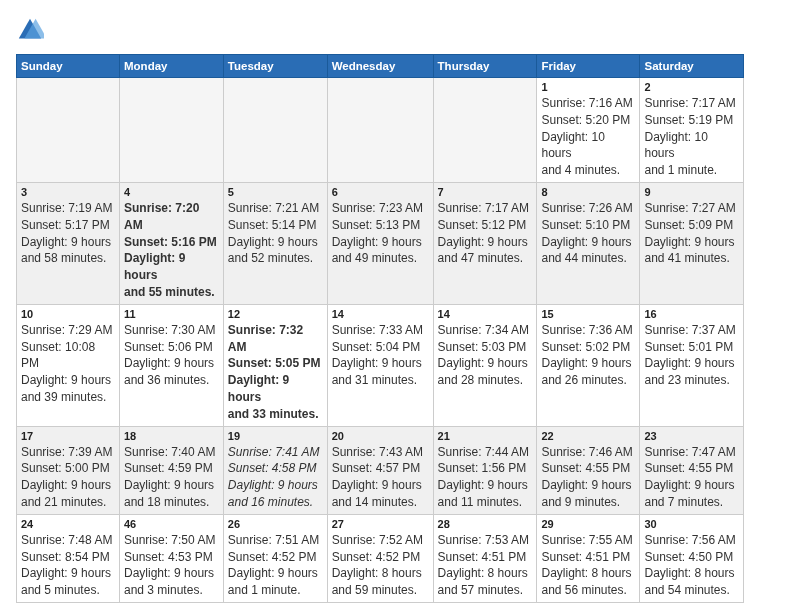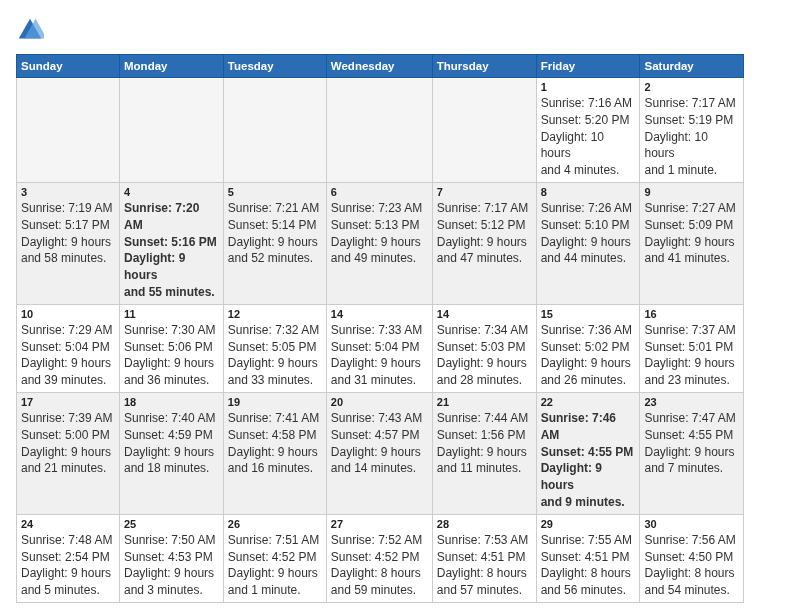--- a/index.html
+++ b/index.html
@@ -201,34 +201,34 @@
             <div class="day-info" style="white-space: pre-line;">Sunrise: 7:27 AM
 Sunset: 5:09 PM
 Daylight: 9 hours
 and 41 minutes.</div>
           </td>
         </tr>
         <tr>
           <td>
             <span class="day-num">10</span>
             <div class="day-info" style="white-space: pre-line;">Sunrise: 7:29 AM
-Sunset: 5:04 PM
+Sunset: 10:08 PM
 Daylight: 9 hours
 and 39 minutes.</div>
           </td>
           <td>
             <span class="day-num">11</span>
             <div class="day-info" style="white-space: pre-line;">Sunrise: 7:30 AM
 Sunset: 5:06 PM
 Daylight: 9 hours
 and 36 minutes.</div>
           </td>
           <td>
             <span class="day-num">12</span>
-            <div class="day-info" style="white-space: pre-line;">Sunrise: 7:32 AM
+            <div class="day-info" style="white-space: pre-line; font-weight: bold;">Sunrise: 7:32 AM
 Sunset: 5:05 PM
 Daylight: 9 hours
 and 33 minutes.</div>
           </td>
           <td>
             <span class="day-num">14</span>
             <div class="day-info" style="white-space: pre-line;">Sunrise: 7:33 AM
 Sunset: 5:04 PM
 Daylight: 9 hours
 and 31 minutes.</div>
@@ -265,64 +265,64 @@
           </td>
           <td class="shaded">
             <span class="day-num">18</span>
             <div class="day-info" style="white-space: pre-line;">Sunrise: 7:40 AM
 Sunset: 4:59 PM
 Daylight: 9 hours
 and 18 minutes.</div>
           </td>
           <td class="shaded">
             <span class="day-num">19</span>
-            <div class="day-info" style="white-space: pre-line;">Sunrise: 7:41 AM
+            <div class="day-info" style="white-space: pre-line; font-style: italic;">Sunrise: 7:41 AM
 Sunset: 4:58 PM
 Daylight: 9 hours
 and 16 minutes.</div>
           </td>
           <td class="shaded">
             <span class="day-num">20</span>
             <div class="day-info" style="white-space: pre-line;">Sunrise: 7:43 AM
 Sunset: 4:57 PM
 Daylight: 9 hours
 and 14 minutes.</div>
           </td>
           <td class="shaded">
             <span class="day-num">21</span>
             <div class="day-info" style="white-space: pre-line;">Sunrise: 7:44 AM
 Sunset: 1:56 PM
 Daylight: 9 hours
 and 11 minutes.</div>
           </td>
           <td class="shaded">
             <span class="day-num">22</span>
-            <div class="day-info" style="white-space: pre-line; font-weight: bold;">Sunrise: 7:46 AM
+            <div class="day-info" style="white-space: pre-line;">Sunrise: 7:46 AM
 Sunset: 4:55 PM
 Daylight: 9 hours
 and 9 minutes.</div>
           </td>
           <td class="shaded">
             <span class="day-num">23</span>
             <div class="day-info" style="white-space: pre-line;">Sunrise: 7:47 AM
 Sunset: 4:55 PM
 Daylight: 9 hours
 and 7 minutes.</div>
           </td>
         </tr>
         <tr>
           <td>
             <span class="day-num">24</span>
             <div class="day-info" style="white-space: pre-line;">Sunrise: 7:48 AM
-Sunset: 2:54 PM
+Sunset: 8:54 PM
 Daylight: 9 hours
 and 5 minutes.</div>
           </td>
           <td>
-            <span class="day-num">25</span>
+            <span class="day-num">46</span>
             <div class="day-info" style="white-space: pre-line;">Sunrise: 7:50 AM
 Sunset: 4:53 PM
 Daylight: 9 hours
 and 3 minutes.</div>
           </td>
           <td>
             <span class="day-num">26</span>
             <div class="day-info" style="white-space: pre-line;">Sunrise: 7:51 AM
 Sunset: 4:52 PM
 Daylight: 9 hours

